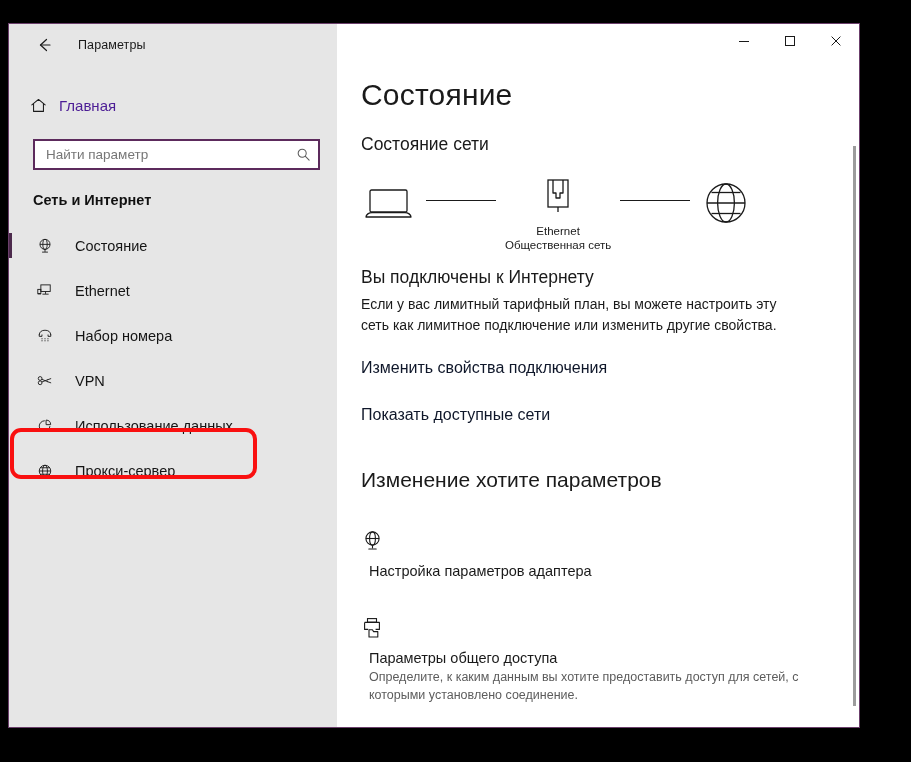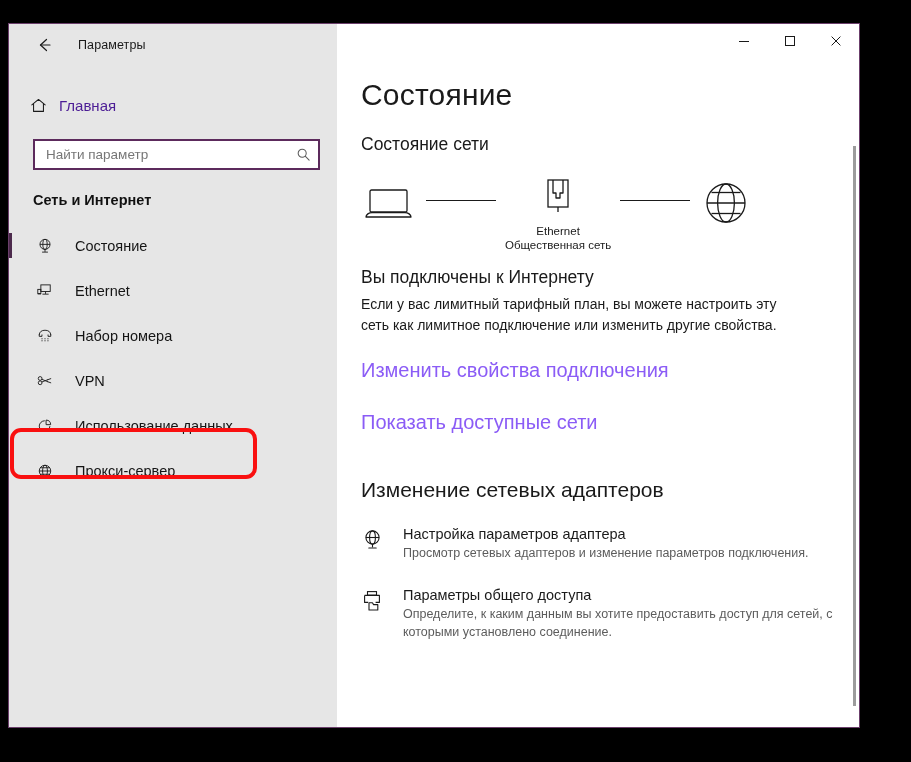--- a/index.html
+++ b/index.html
@@ -215,39 +215,40 @@
   .status-desc {
     font-size: 14px;
     color: #1a1a1a;
     margin: 6px 0 0 0;
     max-width: 418px;
     line-height: 1.48;
   }
 
   .link {
     display: block;
-    font-size: 20px;
-    color: #8b5cf6;
+    font-size: 16px;
+    color: #0f172a;
     margin-top: 24px;
     text-decoration: none;
     width: max-content;
     cursor: pointer;
   }
   .link.second { margin-top: 29px; }
 
   .changes-head {
     font-size: 21px;
     color: #1a1a1a;
     margin: 44px 0 0 0;
     font-weight: 400;
   }
 
   .setting-item {
     display: flex;
-    margin-top: 24px;
+    margin-top: 35px;
+    flex-direction: column;
   }
   .setting-icon {
     width: 34px;
     flex: 0 0 34px;
     padding-top: 2px;
     color: #1a1a1a;
     display: flex;
     justify-content: flex-start;
   }
   .setting-texts { margin-left: 8px; }
@@ -491,35 +492,34 @@
           </svg>
         </div>
       </div>
 
       <h3 class="status-head">Вы подключены к Интернету</h3>
       <p class="status-desc">Если у вас лимитный тарифный план, вы можете настроить эту сеть как лимитное подключение или изменить другие свойства.</p>
 
       <a class="link">Изменить свойства подключения</a>
       <a class="link second">Показать доступные сети</a>
 
-      <h2 class="changes-head">Изменение сетевых адаптеров</h2>
+      <h2 class="changes-head">Изменение хотите параметров</h2>
 
       <div class="setting-item">
         <div class="setting-icon">
           <svg width="24" height="24" viewBox="0 0 24 24" fill="none" stroke="#1a1a1a" stroke-width="1.1">
             <circle cx="11.5" cy="9.5" r="6.6"></circle>
             <ellipse cx="11.5" cy="9.5" rx="2.9" ry="6.6"></ellipse>
             <line x1="4.9" y1="9.5" x2="18.1" y2="9.5"></line>
             <line x1="11.5" y1="16.1" x2="11.5" y2="19.4"></line>
             <line x1="7.8" y1="20" x2="15.2" y2="20" stroke-linecap="round"></line>
           </svg>
         </div>
         <div class="setting-texts">
           <p class="setting-title">Настройка параметров адаптера</p>
-          <p class="setting-desc">Просмотр сетевых адаптеров и изменение параметров подключения.</p>
         </div>
       </div>
 
       <div class="setting-item">
         <div class="setting-icon">
           <svg width="24" height="24" viewBox="0 0 24 24" fill="none" stroke="#1a1a1a" stroke-width="1.1">
             <rect x="6.5" y="2.6" width="9" height="3.6"></rect>
             <path d="M3.6 6.4 L18.4 6.4 L18.4 13.4 L14.6 13.4" stroke-linejoin="round"></path>
             <path d="M3.6 6.4 L3.6 13.4 L7.2 13.4" stroke-linejoin="round"></path>
             <path d="M8 13.8 L11.4 13.8 L12.6 15.6 L16.8 15.6 L16.8 21 L8 21 Z" stroke-linejoin="round"></path>

